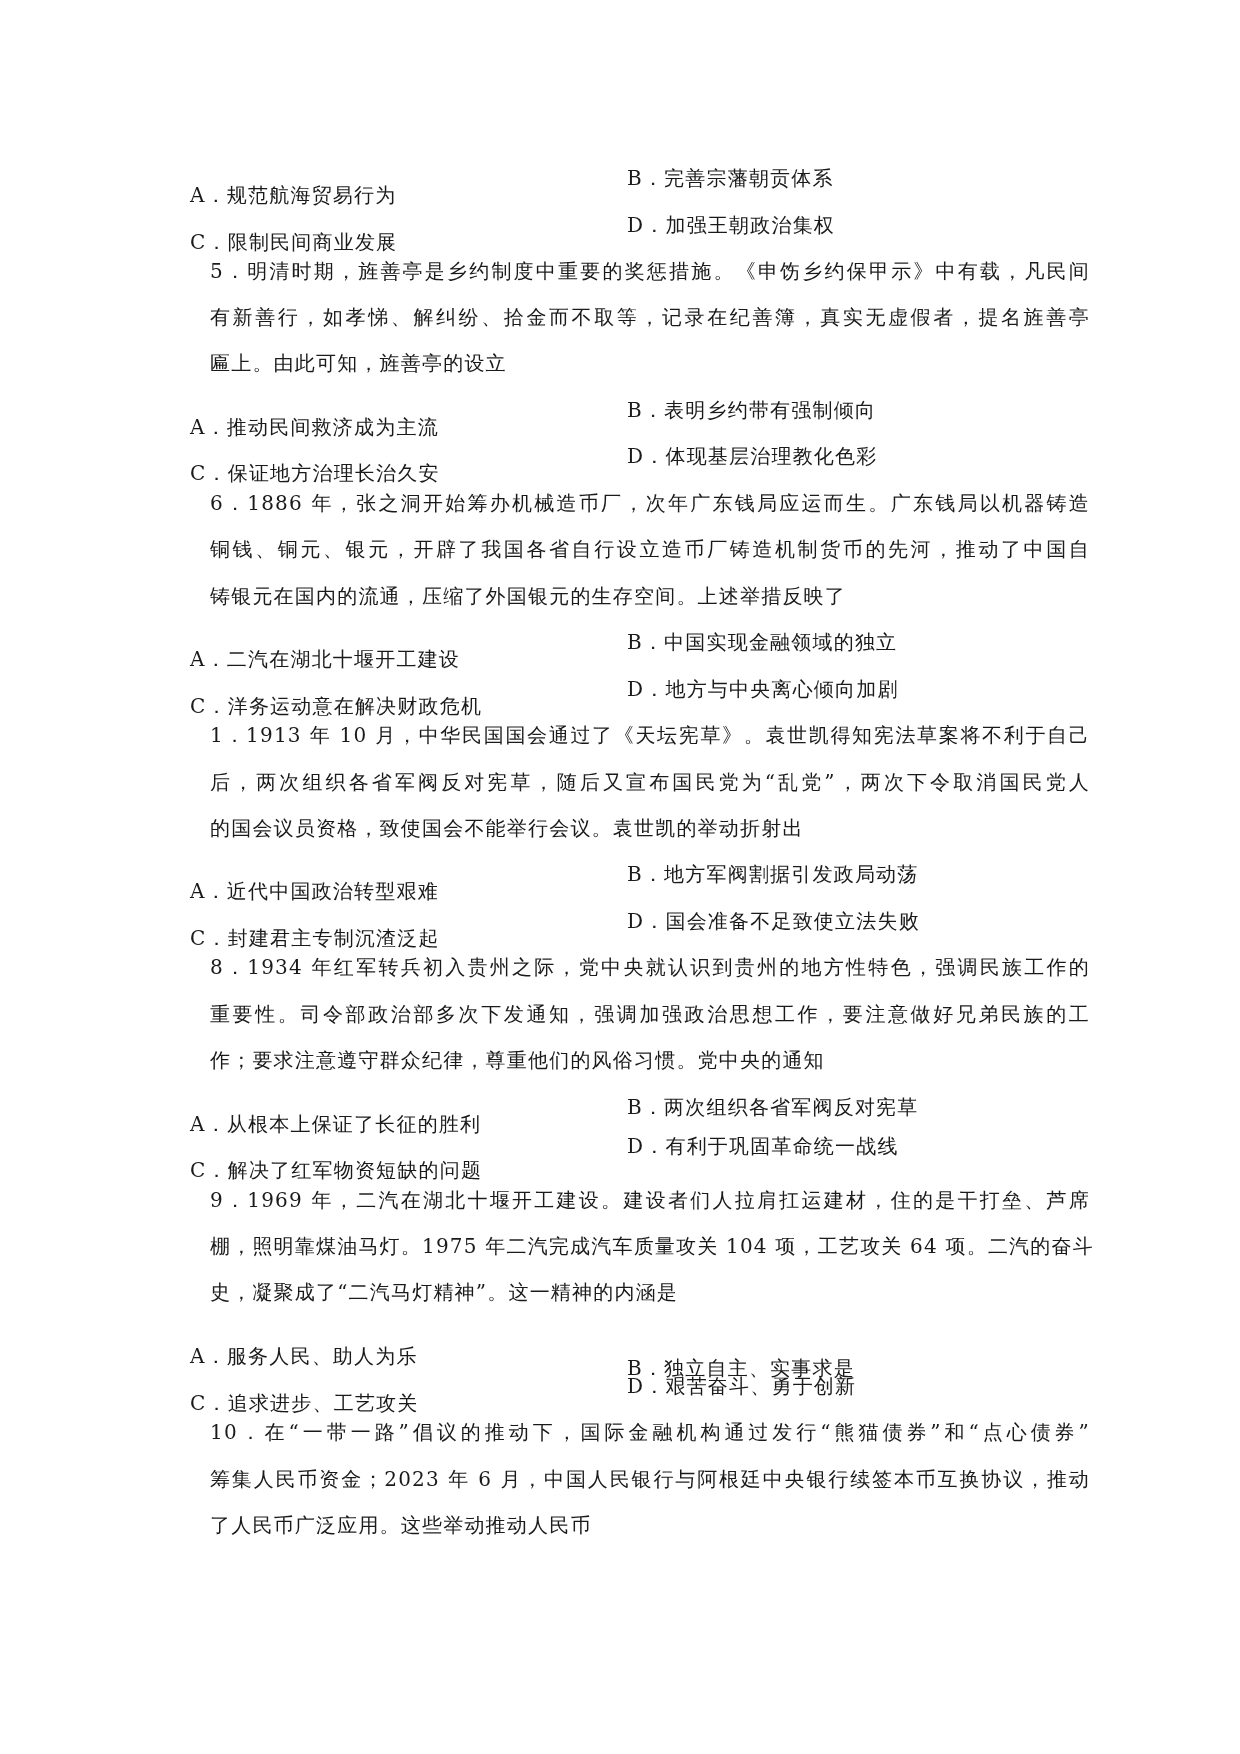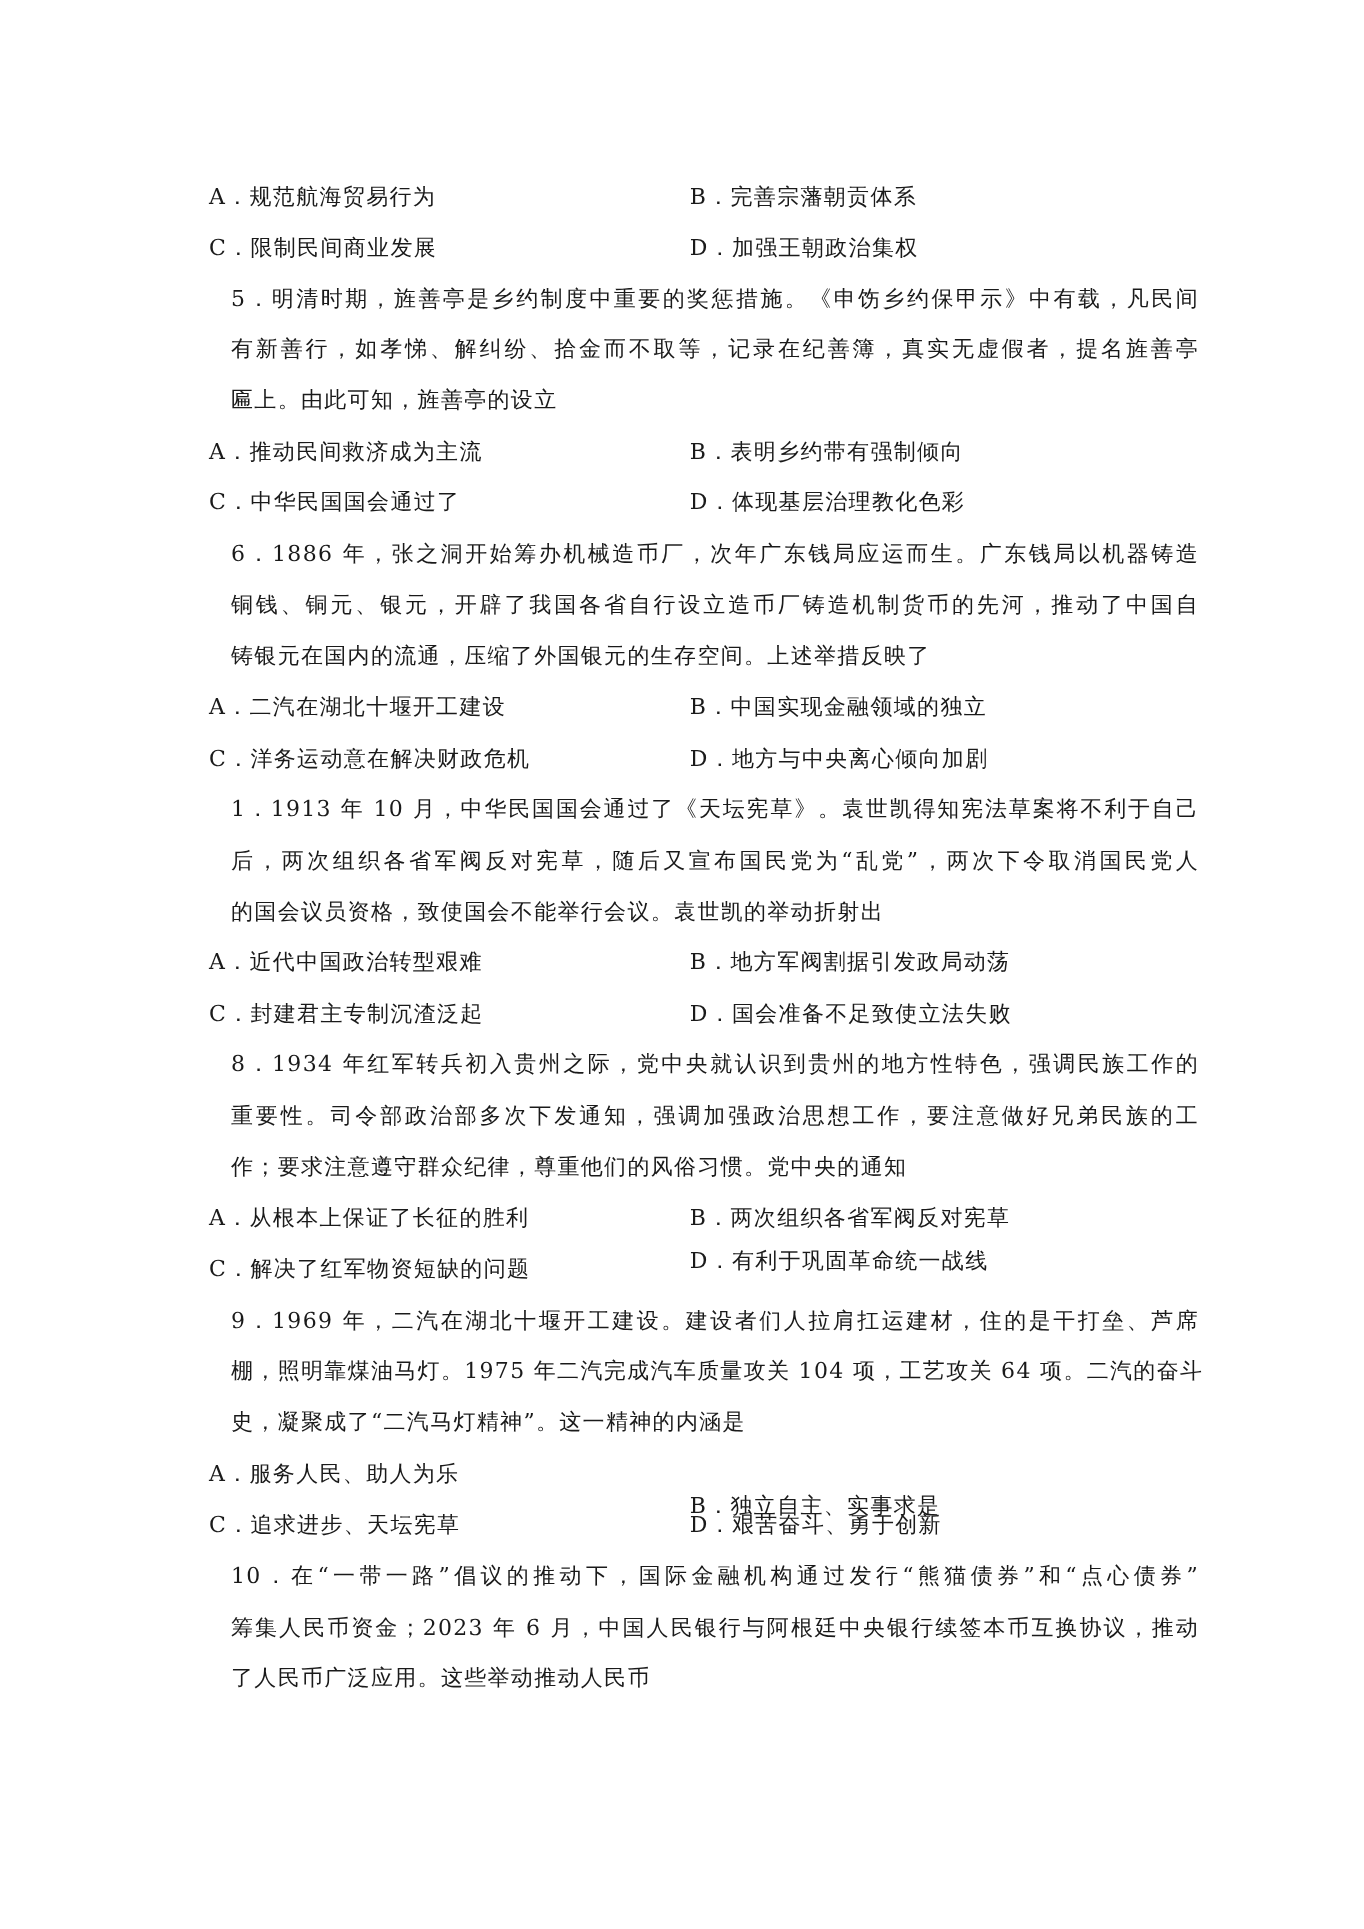--- a/index.html
+++ b/index.html
@@ -1,41 +1,41 @@
 <!DOCTYPE html>
 <html><head>
 <meta charset="utf-8">
 <style>
   html, body { margin:0; padding:0; background:#ffffff; }
   body { width:1240px; height:1754px; position:relative; overflow:hidden;
          font-family:"DejaVu Serif","Liberation Serif",serif; color:#1a1a1a; }
   .line { position:absolute; left:190px; width:880px; font-size:20px; line-height:24px;
           white-space:nowrap; letter-spacing:1.2px;margin-left:20px; }
   .opt { position:absolute; font-size:20px; line-height:24px; white-space:nowrap; letter-spacing:1.2px; }
-  .opt.a, .opt.c { left:190px; }
+  .opt.a, .opt.c { left:190px;margin-top:17px; }
   .opt.b, .opt.d { left:627px; }
   .justify { text-align:justify; text-align-last:justify; }
 </style>
 </head>
 <body>
 
 <div>
   <span class="opt a" style="top:166px">A．规范航海贸易行为</span>
   <span class="opt b" style="top:166px">B．完善宗藩朝贡体系</span>
   <span class="opt c" style="top:213px">C．限制民间商业发展</span>
   <span class="opt d" style="top:213px">D．加强王朝政治集权</span>
 </div>
 
 <div>
   <div class="line justify" style="top:259px">5．明清时期，旌善亭是乡约制度中重要的奖惩措施。《申饬乡约保甲示》中有载，凡民间</div>
   <div class="line justify" style="top:305px">有新善行，如孝悌、解纠纷、拾金而不取等，记录在纪善簿，真实无虚假者，提名旌善亭</div>
   <div class="line" style="top:351px">匾上。由此可知，旌善亭的设立</div>
   <span class="opt a" style="top:398px">A．推动民间救济成为主流</span>
   <span class="opt b" style="top:398px">B．表明乡约带有强制倾向</span>
-  <span class="opt c" style="top:444px">C．中华民国国会通过了</span>
+  <span class="opt c" style="top:444px">C．保证地方治理长治久安</span>
   <span class="opt d" style="top:444px">D．体现基层治理教化色彩</span>
 </div>
 
 <div>
   <div class="line justify" style="top:491px">6．1886 年，张之洞开始筹办机械造币厂，次年广东钱局应运而生。广东钱局以机器铸造</div>
   <div class="line justify" style="top:537px">铜钱、铜元、银元，开辟了我国各省自行设立造币厂铸造机制货币的先河，推动了中国自</div>
   <div class="line" style="top:584px">铸银元在国内的流通，压缩了外国银元的生存空间。上述举措反映了</div>
   <span class="opt a" style="top:630px">A．二汽在湖北十堰开工建设</span>
   <span class="opt b" style="top:630px">B．中国实现金融领域的独立</span>
   <span class="opt c" style="top:677px">C．洋务运动意在解决财政危机</span>
@@ -61,21 +61,21 @@
   <span class="opt c" style="top:1141px">C．解决了红军物资短缺的问题</span>
   <span class="opt d" style="top:1134px">D．有利于巩固革命统一战线</span>
 </div>
 
 <div>
   <div class="line justify" style="top:1188px">9．1969 年，二汽在湖北十堰开工建设。建设者们人拉肩扛运建材，住的是干打垒、芦席</div>
   <div class="line justify" style="top:1234px">棚，照明靠煤油马灯。1975 年二汽完成汽车质量攻关 104 项，工艺攻关 64 项。二汽的奋斗</div>
   <div class="line" style="top:1280px">史，凝聚成了“二汽马灯精神”。这一精神的内涵是</div>
   <span class="opt a" style="top:1327px">A．服务人民、助人为乐</span>
   <span class="opt b" style="top:1356px">B．独立自主、实事求是</span>
-  <span class="opt c" style="top:1374px">C．追求进步、天坛宪草</span>
+  <span class="opt c" style="top:1374px">C．追求进步、工艺攻关</span>
   <span class="opt d" style="top:1374px">D．艰苦奋斗、勇于创新</span>
 </div>
 
 <div>
   <div class="line justify" style="top:1420px">10．在“一带一路”倡议的推动下，国际金融机构通过发行“熊猫债券”和“点心债券”</div>
   <div class="line justify" style="top:1467px">筹集人民币资金；2023 年 6 月，中国人民银行与阿根廷中央银行续签本币互换协议，推动</div>
   <div class="line" style="top:1513px">了人民币广泛应用。这些举动推动人民币</div>
 </div>
 
 </body></html>

